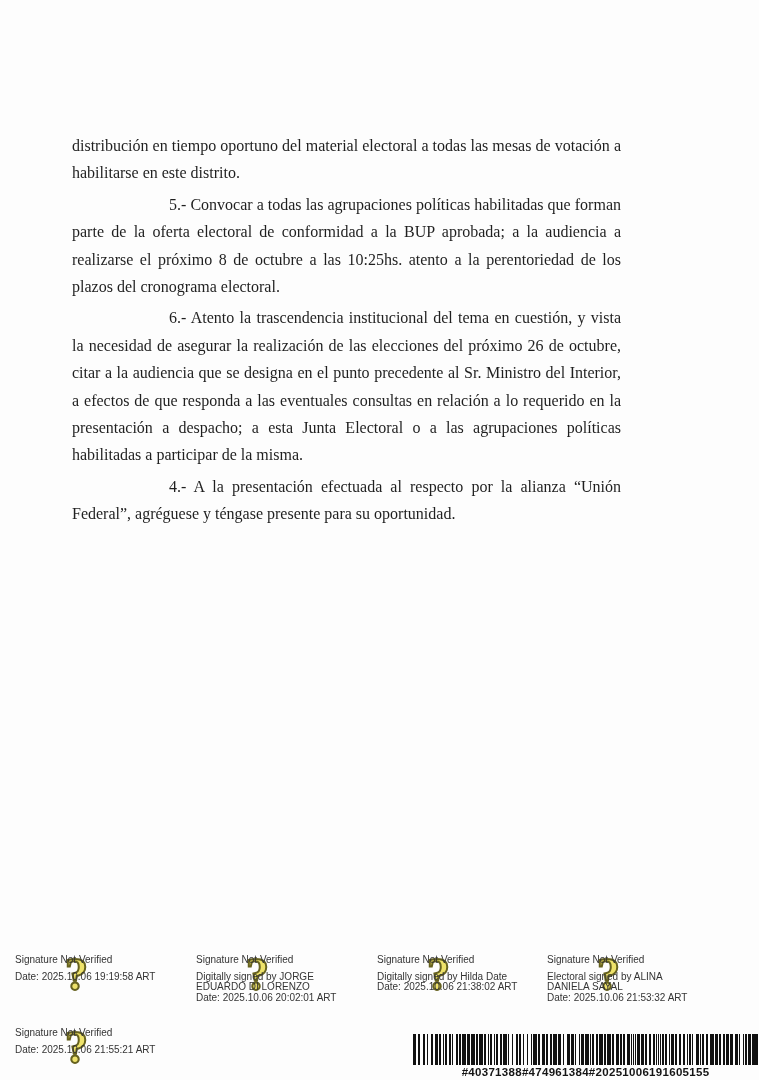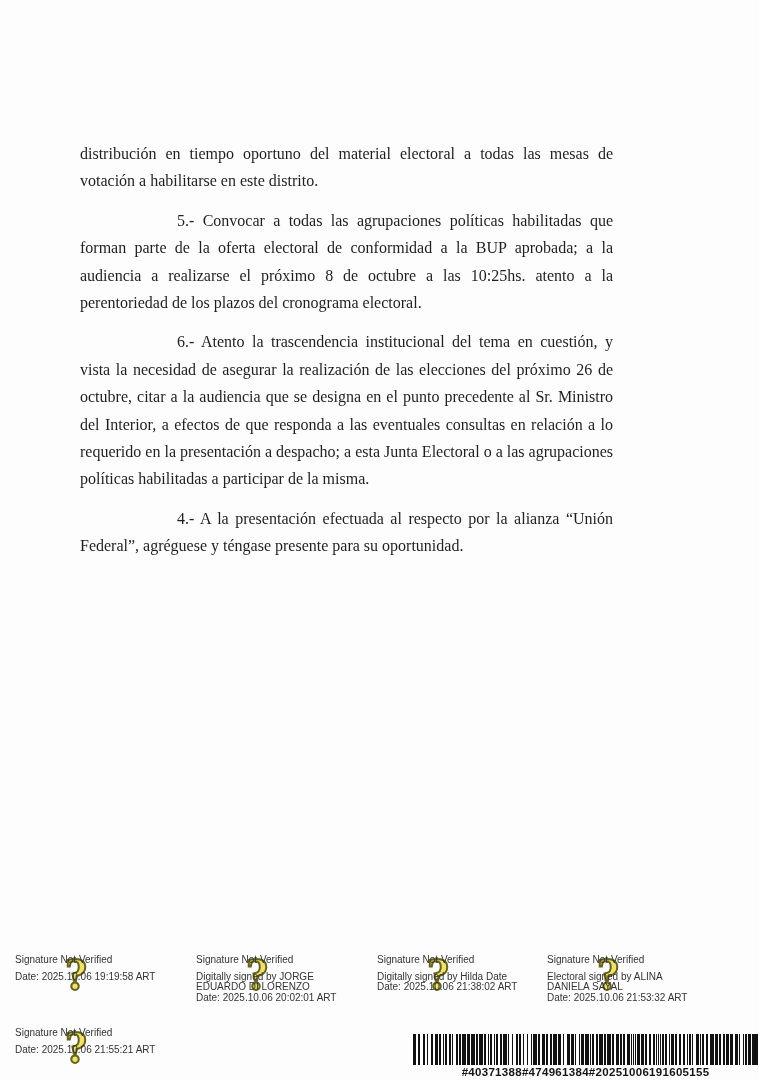--- a/index.html
+++ b/index.html
@@ -19,21 +19,21 @@
     position: absolute;
     left: 68px;
     top: 128px;
     width: 557px;
     font-family: "Liberation Serif", serif;
     font-size: 16px;
     line-height: 27.4px;
     color: #1f1f1f;
     text-align: justify;
   }
-  .doc-body p.para { margin: 12px; }
+  .doc-body p.para { margin: 4px; }
   .doc-body p.para.indented { text-indent: 97px; }
 
   
   .sig-block {
     position: absolute;
     width: 172px;
     font-family: "Liberation Sans", sans-serif;
     font-size: 10px;
     line-height: 10.6px;
     color: #343434;

